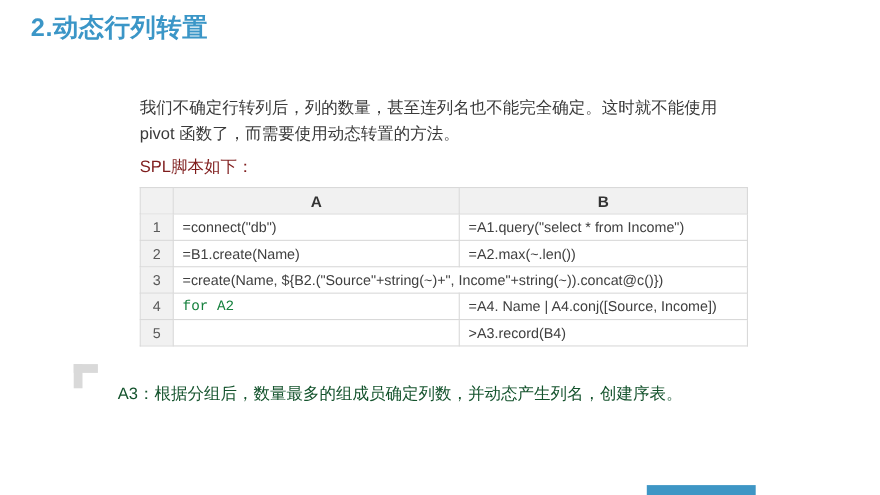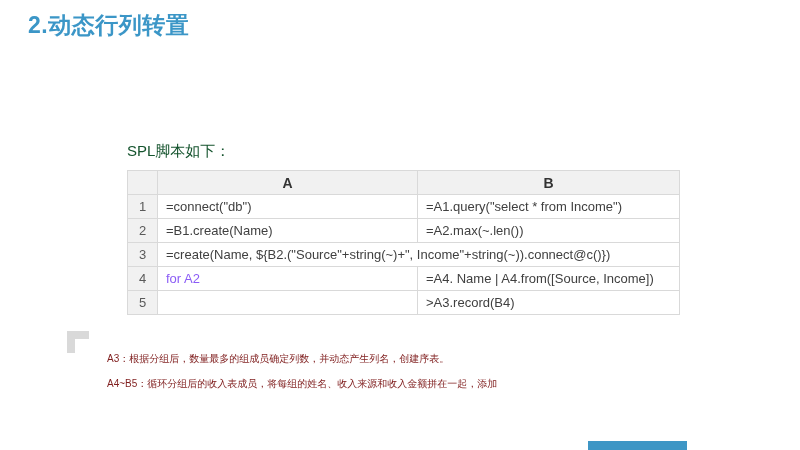--- a/index.html
+++ b/index.html
@@ -10,65 +10,66 @@
   .title{
     position:absolute;left:28px;top:10px;
     font-size:23px;font-weight:bold;color:#3b96c7;letter-spacing:0.5px;
   }
   .intro{
     position:absolute;left:127px;top:87px;width:556px;
     font-size:15px;line-height:23px;color:#3a3a3a;
   }
   .spl-label{
     position:absolute;left:127px;top:142px;
-    font-size:15px;color:#14532d;
+    font-size:15px;color:#7f1d1d;
   }
   table.spl{
     position:absolute;left:127px;top:170px;
     border-collapse:collapse;table-layout:fixed;
     font-size:13px;color:#404040;
   }
   table.spl col.c-num{width:30px;}
   table.spl col.c-a{width:260px;}
   table.spl col.c-b{width:262px;}
   table.spl th, table.spl td{
     border:1px solid #d9d9d9;height:23px;padding:0 8px;
     vertical-align:middle;white-space:nowrap;overflow:hidden;
   }
   table.spl th{
     background:#f1f1f1;font-weight:bold;text-align:center;color:#333333;font-size:14px;
   }
   td.rownum{
     background:#f1f1f1;text-align:center;color:#595959;padding:0;font-size:13px;
   }
   td.code{background:#ffffff;text-align:left;}
-  td.muted{color:#8b5cf6;}
+  td.muted{color:#15803d;font-family:Liberation Mono, monospace;}
   .bracket-tl{
     position:absolute;left:67px;top:331px;width:14px;height:14px;
     border-top:8px solid #d9d9d9;border-left:8px solid #d9d9d9;
   }
   .bracket-br{
     position:absolute;left:721px;top:394px;width:15px;height:15px;
     border-bottom:9px solid #d9d9d9;border-right:9px solid #d9d9d9;
   }
   .notes{
     position:absolute;left:107px;top:346px;width:640px;
-    font-size:10px;line-height:25px;color:#7f1d1d;
+    font-size:15px;line-height:25px;color:#14532d;
   }
   .footer-bar{
     position:absolute;left:588px;top:441px;width:212px;height:9px;background:#3e96c5;
   }
 </style>
 </head>
 <body>
 
 <div class="slide">
 
   <div class="title">2.动态行列转置</div>
 
+  <div class="intro">我们不确定行转列后，列的数量，甚至连列名也不能完全确定。这时就不能使用pivot 函数了，而需要使用动态转置的方法。</div>
 
   <div class="spl-label">SPL脚本如下：</div>
 
   <table class="spl">
     <colgroup>
         <col class="c-num">
         <col class="c-a">
         <col class="c-b">
       </colgroup>
     <tbody>
@@ -82,38 +83,37 @@
       <td class="code">=connect("db")</td>
       <td class="code">=A1.query("select * from Income")</td>
     </tr>
     <tr>
       <td class="rownum">2</td>
       <td class="code">=B1.create(Name)</td>
       <td class="code">=A2.max(~.len())</td>
     </tr>
     <tr>
       <td class="rownum">3</td>
-      <td class="code" colspan="2">=create(Name, ${B2.("Source"+string(~)+", Income"+string(~)).connect@c()})</td>
+      <td class="code" colspan="2">=create(Name, ${B2.("Source"+string(~)+", Income"+string(~)).concat@c()})</td>
     </tr>
     <tr>
       <td class="rownum">4</td>
       <td class="code muted">for A2</td>
-      <td class="code">=A4. Name | A4.from([Source, Income])</td>
+      <td class="code">=A4. Name | A4.conj([Source, Income])</td>
     </tr>
     <tr>
       <td class="rownum">5</td>
       <td class="code"></td>
       <td class="code">&gt;A3.record(B4)</td>
     </tr>
   </tbody>
     </table>
 
   <div class="bracket-tl"></div>
   <div class="bracket-br"></div>
 
   <div class="notes">
     <div>A3：根据分组后，数量最多的组成员确定列数，并动态产生列名，创建序表。</div>
-    <div>A4~B5：循环分组后的收入表成员，将每组的姓名、收入来源和收入金额拼在一起，添加</div>
   </div>
 
   <div class="footer-bar"></div>
 
 </div>
 
 </body></html>

